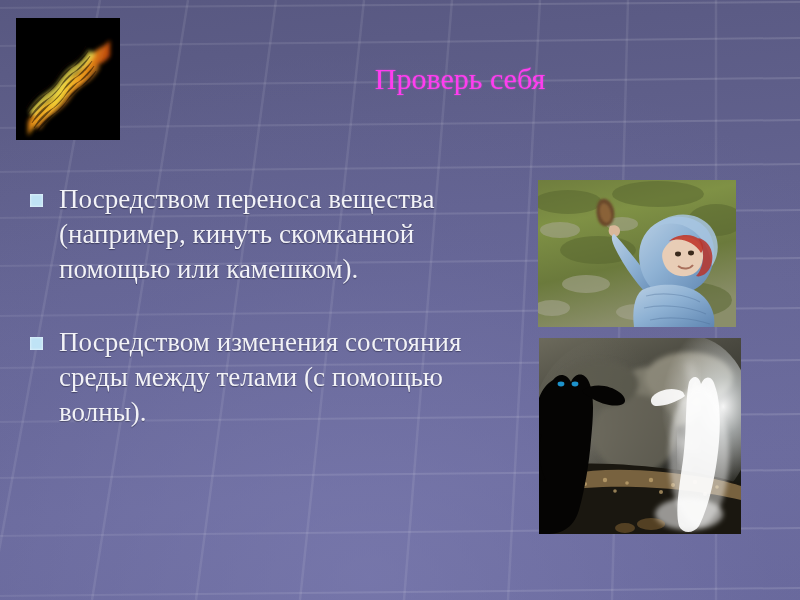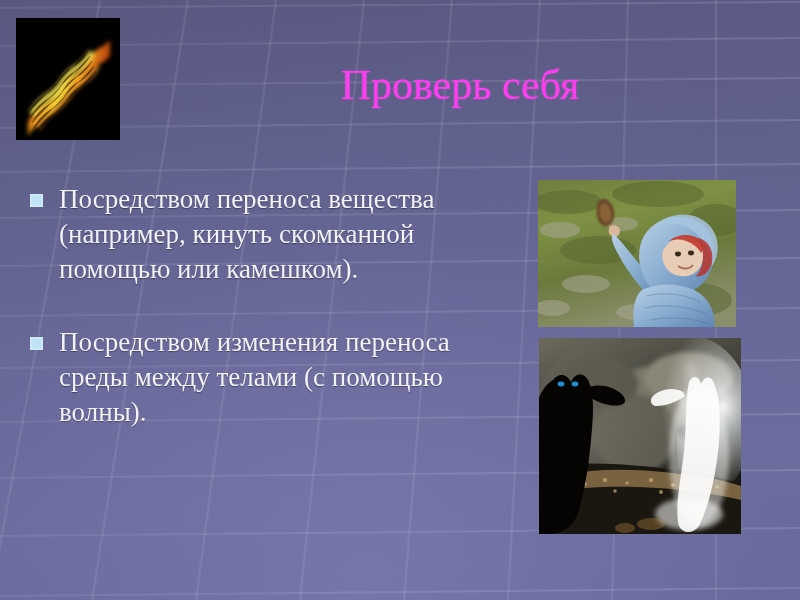--- a/index.html
+++ b/index.html
@@ -38,21 +38,21 @@
   }
   .logo svg { display: block; }
 
   
   .title {
     position: absolute;
     left: 140px;
     top: 62px;
     width: 640px;
     text-align: center;
-    font-size: 42px;
+    font-size: 30px;
     line-height: 1.1;
     color: #ff3df0;
     text-shadow: 0 0 2px rgba(255,80,240,0.55);
     white-space: nowrap;
   }
 
   
   .body-list {
     position: absolute;
     left: 30px;
@@ -168,21 +168,21 @@
 
   <div class="title">Проверь себя</div>
 
   <div class="body-list">
     <div class="bullet-row">
       <span class="bullet-mark"></span>
       <span class="bullet-text">Посредством переноса вещества (например, кинуть скомканной помощью или камешком).</span>
     </div>
     <div class="bullet-row">
       <span class="bullet-mark"></span>
-      <span class="bullet-text">Посредством изменения переноса среды между телами (с помощью волны).</span>
+      <span class="bullet-text">Посредством изменения состояния среды между телами (с помощью волны).</span>
     </div>
   </div>
 
   <div class="photo" id="photo-child">
     <svg width="198" height="147" viewBox="0 0 198 147" xmlns="http://www.w3.org/2000/svg">
       <defs>
         <linearGradient id="grass" x1="0" y1="0" x2="0.3" y2="1">
           <stop offset="0%" stop-color="#6f7d3e"></stop>
           <stop offset="30%" stop-color="#7f9145"></stop>
           <stop offset="65%" stop-color="#6b7a3c"></stop>

